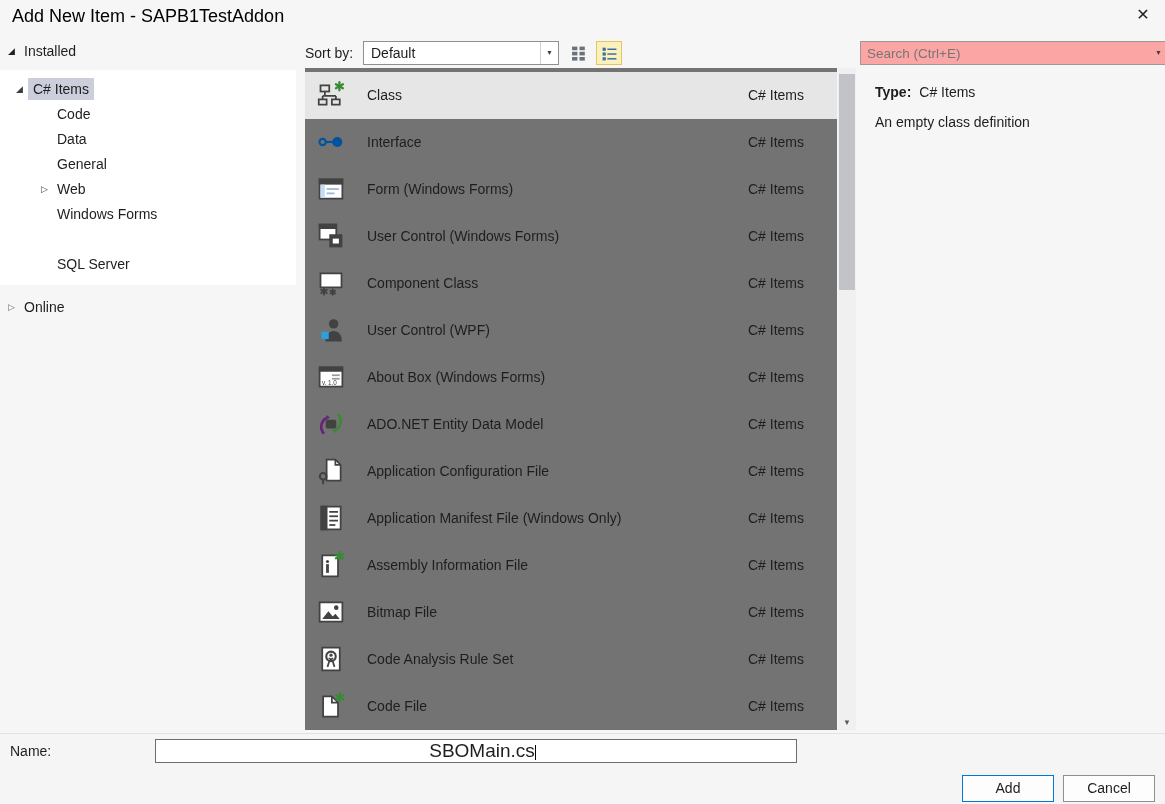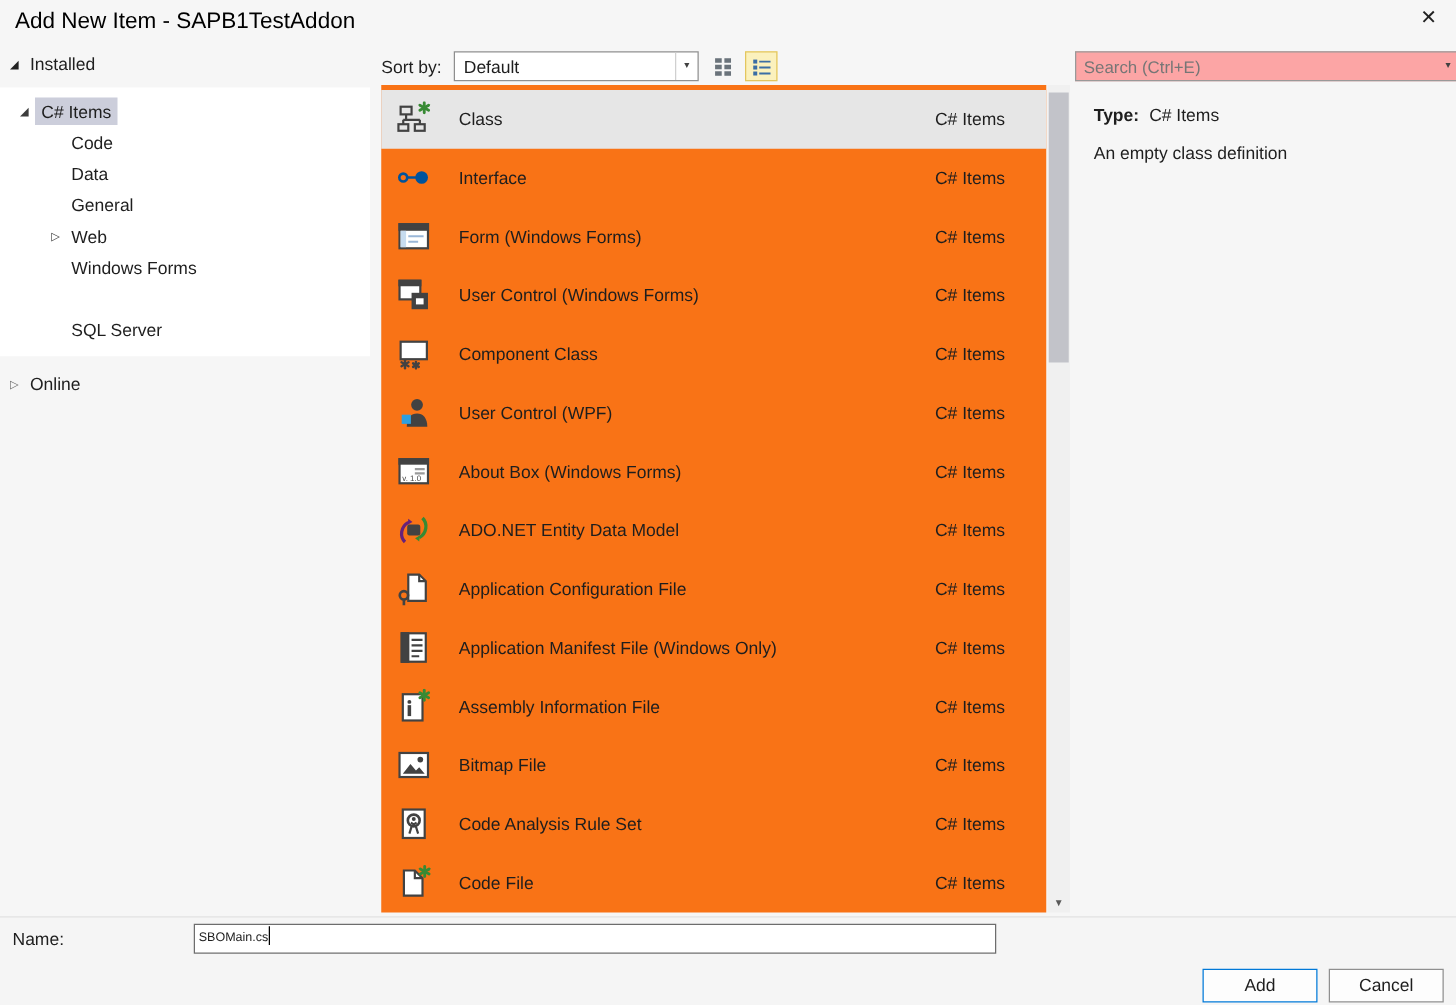--- a/index.html
+++ b/index.html
@@ -34,39 +34,39 @@
   .view-btn{position:absolute;top:41px;width:26px;height:24px;border:1px solid transparent;text-align:center;padding-top:3px;}
   .grid-btn{left:566px;}
   .list-btn{left:596px;background:#fbf1bd;border-color:#e3c65f;}
   
   .search-box{position:absolute;left:860px;top:41px;width:328px;height:24px;background:#fca5a5;border:1px solid #999;display:flex;align-items:center;}
   .search-box input{flex:1;border:none;outline:none;background:transparent;font-family:"Liberation Sans",sans-serif;font-size:13.5px;color:#1e1e1e;padding:0 6px;}
   .search-box input::placeholder{color:#767676;}
   .search-box .mag{width:20px;height:16px;flex:0 0 auto;}
   .search-arrow{position:absolute;left:1152px;top:41px;width:13px;height:24px;font-size:7px;line-height:24px;text-align:center;color:#414141;}
   
-  .list-pane{position:absolute;left:305px;top:68px;width:532px;height:662px;background:#f97316;text-align:center;}
+  .list-pane{position:absolute;left:305px;top:68px;width:532px;height:662px;background:#737373;text-align:center;}
   .row{position:absolute;left:0;width:100%;height:47px;}
   .row.selected{background:#e6e6e6;}
   .row .icon{position:absolute;left:12px;top:9px;width:28px;height:28px;}
   .row .name{position:absolute;left:62px;top:15px;font-size:14px;white-space:nowrap;}
   .row .cat{position:absolute;right:33px;top:15px;font-size:14px;color:#1e1e1e;}
   
   .scrollbar{position:absolute;left:838px;top:68px;width:18px;height:662px;background:#f0f0f0;}
   .thumb{position:absolute;left:1px;top:6px;width:16px;height:216px;background:#c2c3c9;}
   .scroll-down{position:absolute;left:0;bottom:3px;width:18px;text-align:center;font-size:8px;color:#5a5a5a;}
   
   .right-pane{position:absolute;left:857px;top:68px;width:308px;height:662px;background:#f6f6f6;}
   .type-line{position:absolute;left:18px;top:16px;}
   .type-line .b{font-weight:bold;margin-right:8px;}
   .desc{position:absolute;left:18px;top:46px;}
   
   .name-bar{position:absolute;left:0;top:733px;width:1165px;height:36px;background:#f5f5f5;border-top:1px solid #e2e2e2;}
   .name-label{position:absolute;left:10px;top:9px;}
-  .name-input{position:absolute;left:155px;top:5px;width:642px;height:24px;background:#fff;border:1px solid #6d6d6d;line-height:22px;padding-left:3px;font-size:10px;}
+  .name-input{position:absolute;left:155px;top:5px;width:642px;height:24px;background:#fff;border:1px solid #6d6d6d;line-height:22px;padding-left:13px;font-size:19px;text-align:center;}
   .caret{display:inline-block;width:1px;height:15px;background:#000;vertical-align:-3px;}
   .buttons-bar{position:absolute;left:0;top:769px;width:1165px;height:35px;background:#f5f5f5;}
   .btn{position:absolute;top:6px;height:27px;background:#fdfdfd;border:1px solid #8f8f8f;text-align:center;line-height:25px;font-size:14px;}
   .compact-btn{left:8px;width:157px;}
   .add-btn{left:962px;width:92px;border-color:#0078d7;}
   .cancel-btn{left:1063px;width:92px;}
 </style>
 </head>
 <body>
 

